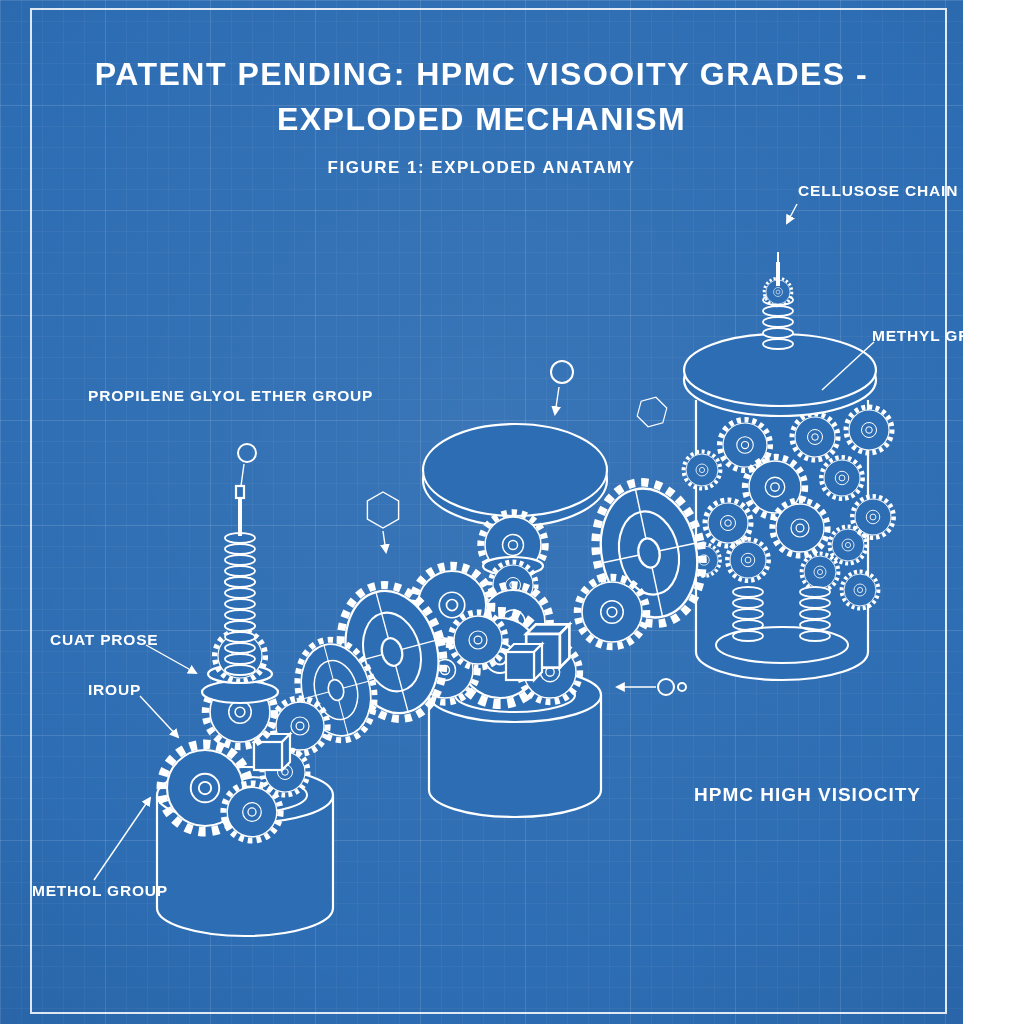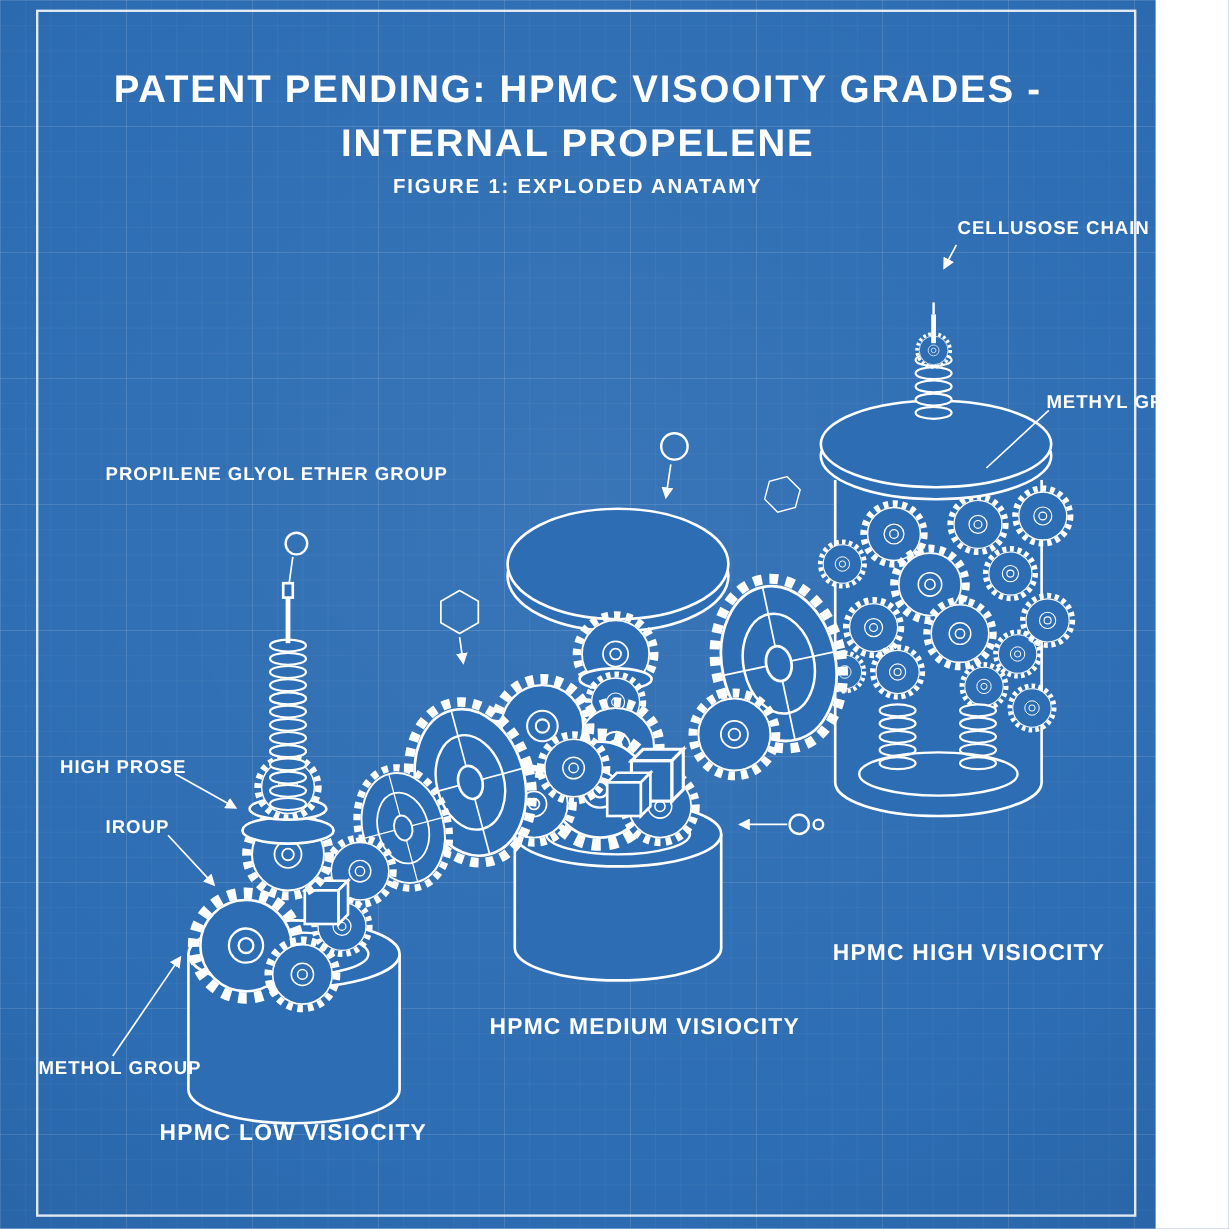--- a/index.html
+++ b/index.html
@@ -12,21 +12,21 @@
       linear-gradient(90deg, rgba(255,255,255,0.085) 1px, transparent 1px),
       linear-gradient(rgba(255,255,255,0.045) 1px, transparent 1px),
       linear-gradient(90deg, rgba(255,255,255,0.045) 1px, transparent 1px);
     background-size:100% 100%, 105px 105px, 105px 105px, 21px 21px, 21px 21px;
     font-family:"Liberation Sans", sans-serif;
   }
   .frame{position:absolute;left:30px;right:16px;top:8px;bottom:10px;
     border:2px solid rgba(255,255,255,0.85);pointer-events:none;}
   .title-block{position:absolute;top:52px;left:0;width:100%;text-align:center;color:#fff;}
   .title{font-weight:700;font-size:32px;line-height:45px;letter-spacing:1.5px;}
-  .caption{margin-top:4px;font-weight:700;font-size:17px;letter-spacing:1.5px;}
+  .caption{margin-top:16px;font-weight:700;font-size:17px;letter-spacing:1.5px;}
   .lbl{position:absolute;color:#fff;font-weight:700;font-size:15.5px;letter-spacing:0.8px;white-space:nowrap;}
   .lbl.big{font-size:19px;letter-spacing:1px;text-align:right;}
   .art{position:absolute;left:0;top:0;}
   
   .body{fill:#2d6db3;stroke:#fff;stroke-width:2.2;}
   .ln{fill:none;stroke:#fff;stroke-width:2;}
   .thin{fill:none;stroke:#fff;stroke-width:1.4;}
   .rod{fill:none;stroke:#fff;stroke-width:4;}
   .teeth{fill:none;stroke:#fff;stroke-width:10;stroke-dasharray:7.5 6.8;}
   .teeth2{fill:none;stroke:#fff;stroke-width:8;stroke-dasharray:7 6;}
@@ -181,28 +181,26 @@
       <line x1="146" y1="645" x2="196" y2="673" class="thin" marker-end="url(#arr)"></line>
       <line x1="140" y1="696" x2="178" y2="737" class="thin" marker-end="url(#arr)"></line>
       <line x1="94" y1="880" x2="150" y2="798" class="thin" marker-end="url(#arr)"></line>
     </g>
   </svg>
 
   <div class="frame"></div>
 
   <div class="title-block">
     <div class="title">PATENT PENDING: HPMC VISOOITY GRADES -</div>
-    <div class="title">INTERNAL PROPELENE</div>
+    <div class="title">EXPLODED MECHANISM</div>
     <div class="caption">FIGURE 1: EXPLODED ANATAMY</div>
   </div>
 
   <div class="lbl" style="left:798px;top:182px">CELLUSOSE CHAIN</div>
   <div class="lbl" style="left:872px;top:327px">METHYL GROUP</div>
   <div class="lbl" style="left:88px;top:387px">PROPILENE GLYOL ETHER GROUP</div>
-  <div class="lbl" style="left:50px;top:631px">HIGH PROSE</div>
+  <div class="lbl" style="left:50px;top:631px">CUAT PROSE</div>
   <div class="lbl" style="left:88px;top:681px">IROUP</div>
   <div class="lbl" style="left:32px;top:882px">METHOL GROUP</div>
 
-  <div class="lbl big" style="left:133px;top:934px">HPMC LOW VISIOCITY</div>
-  <div class="lbl big" style="left:408px;top:846px">HPMC MEDIUM VISIOCITY</div>
   <div class="lbl big" style="left:694px;top:784px">HPMC HIGH VISIOCITY</div>
 
 </div>
 
 </body></html>

